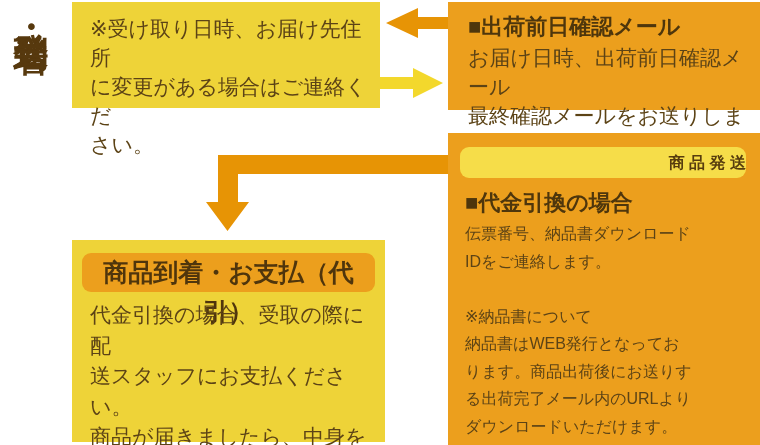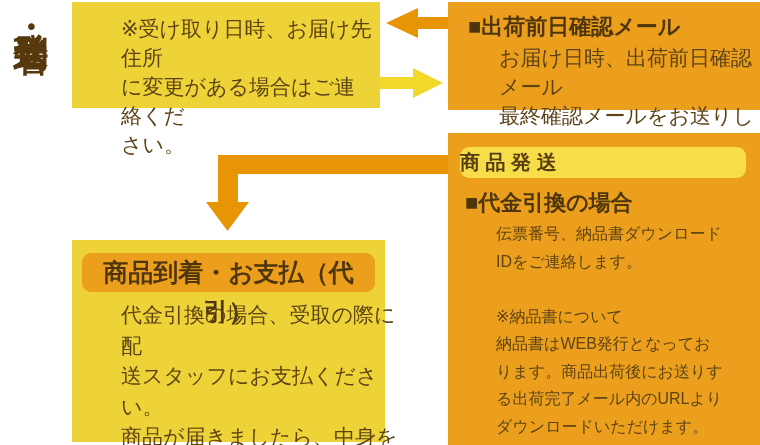--- a/index.html
+++ b/index.html
@@ -31,21 +31,20 @@
     box-sizing: border-box;
   }
   .box.yellow { background: #eed338; }
   .box.orange { background: #ec9f1d; }
 
   .body-text {
     white-space: pre-line;
     font-size: 21px;
     line-height: 29px;
     color: #5c4316;
-    margin-left: 31px;
   }
   .bold-heading {
     font-size: 22px;
     font-weight: bold;
     color: #4e360c;
     line-height: 26px;
   }
 
   
   #notice-box { left: 72px; top: 2px; width: 308px; height: 106px; padding: 12px 8px 0 18px; }
@@ -55,23 +54,23 @@
   #preship-box .body-text { margin-top: 3px; }
 
   
   #ship-box { left: 448px; top: 133px; width: 312px; height: 312px; }
   #ship-pill {
     position: absolute;
     left: 12px; top: 14px;
     width: 286px; height: 31px;
     background: #f6dd49;
     border-radius: 9px;
-    text-align: left;
+    text-align: right;
     line-height: 31px;
-    font-size: 20px;
+    font-size: 16px;
     font-weight: bold;
     color: #573d0e;
   }
   #ship-heading { position: absolute; left: 17px; top: 57px; }
   #ship-body {
     position: absolute;
     left: 17px; top: 87px;
     width: 286px;
     font-size: 16px;
     line-height: 27.5px;

